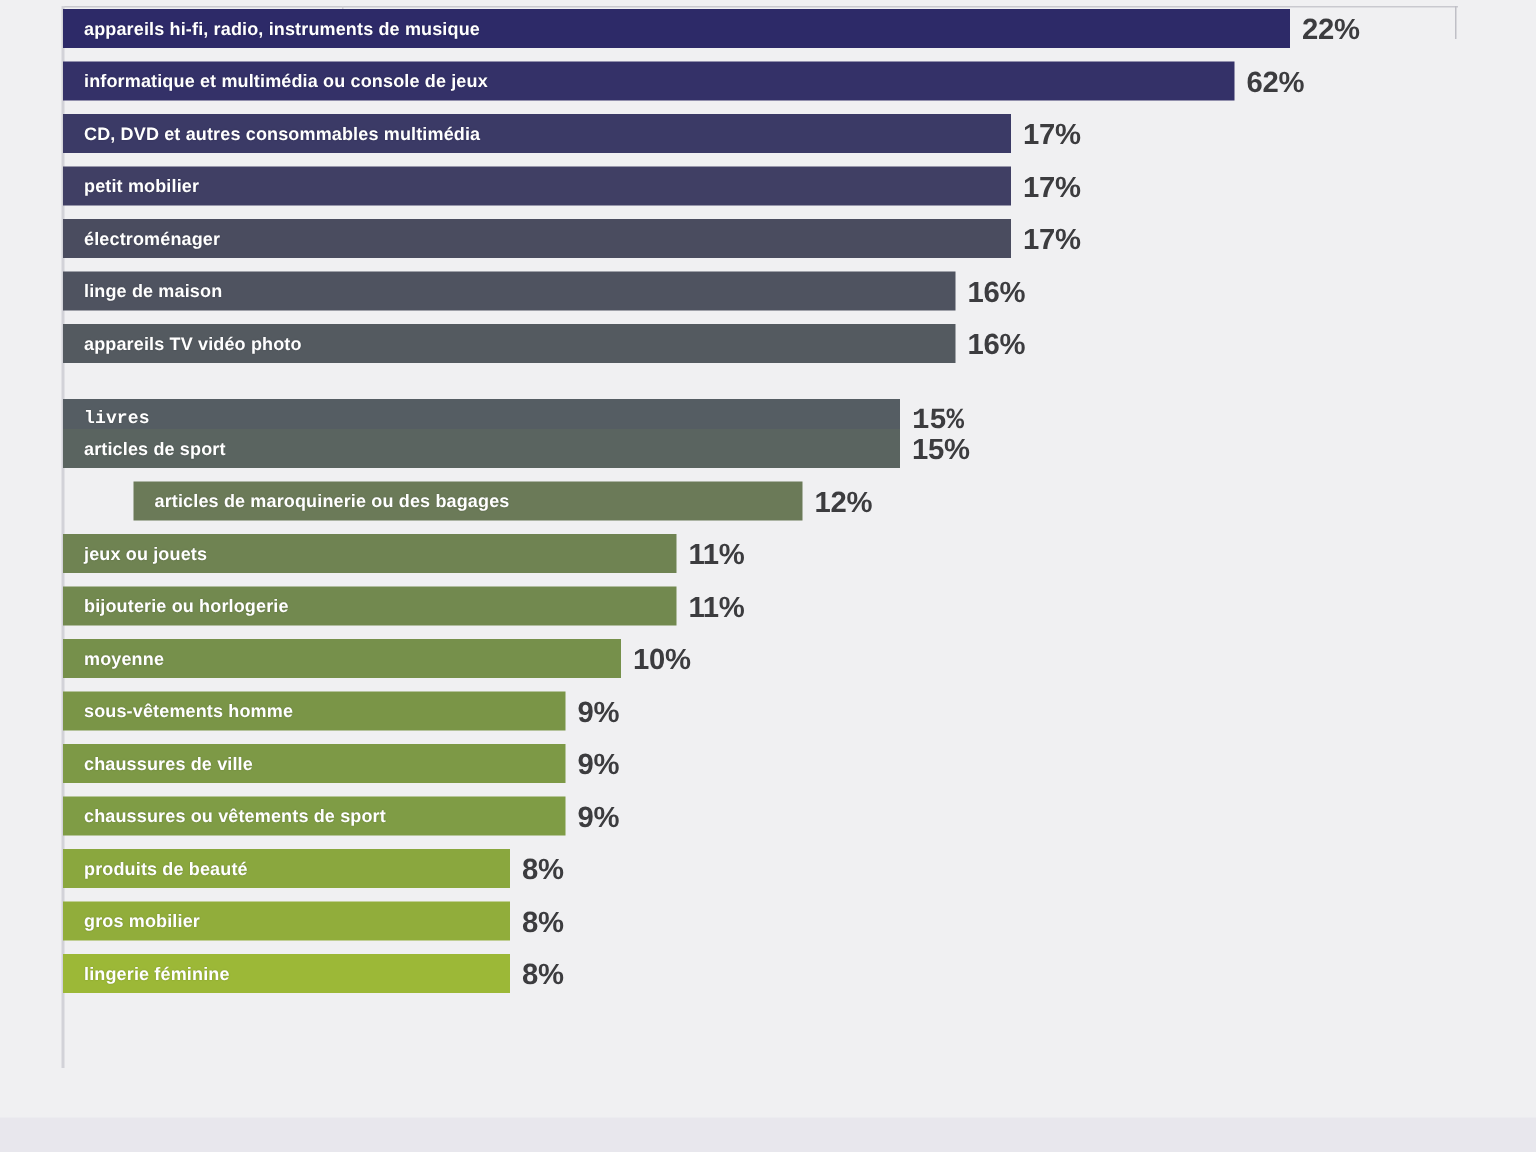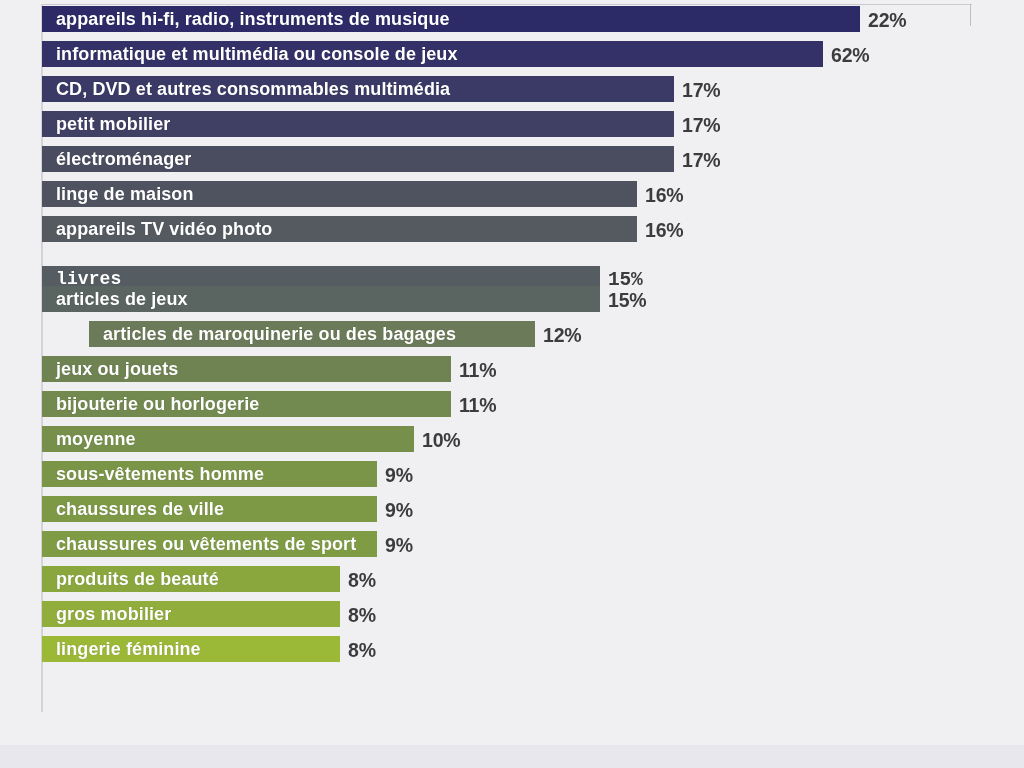--- a/index.html
+++ b/index.html
@@ -81,21 +81,21 @@
     height: 26px;
     box-sizing: border-box;
   }
   .cat-label {
     position: absolute;
     left: 14px;
     top: 0;
     height: 38px;
     line-height: 26px;
     color: #ffffff;
-    font-size: 18px;
+    font-size: 12px;
     font-weight: bold;
     white-space: nowrap;
     letter-spacing: 0.1px;
     text-shadow: 0 0 1px rgba(0,0,0,0.25);
     text-align: center;
   }
   .value-label {
     position: absolute;
     top: 1px;
     height: 26px;
@@ -153,21 +153,21 @@
         <div class="cat-label" style="color: rgb(255, 255, 255);">appareils TV vidéo photo</div>
         <div class="value-label" style="left: 603px; color: rgb(60, 60, 63);">16%</div>
       </div>
       <div class="row" style="top: 266px; width: 678px; font-family: Liberation Mono, monospace;">
         <div class="bar" title="livres 15%" style="width: 558px; background: rgb(85, 93, 99);"></div>
         <div class="cat-label" style="color: rgb(255, 255, 255);">livres</div>
         <div class="value-label" style="left: 566px; color: rgb(60, 60, 63);">15%</div>
       </div>
       <div class="row" style="top: 286px; width: 678px;">
         <div class="bar" title="articles de sport 15%" style="width: 558px; background: rgb(90, 100, 96);"></div>
-        <div class="cat-label" style="color: rgb(255, 255, 255);">articles de jeux</div>
+        <div class="cat-label" style="color: rgb(255, 255, 255);">articles de sport</div>
         <div class="value-label" style="left: 566px; color: rgb(60, 60, 63);">15%</div>
       </div>
       <div class="row" style="top: 321px; width: 566px; margin-left: 47px;">
         <div class="bar" title="articles de maroquinerie ou des bagages 12%" style="width: 446px; background: rgb(107, 122, 88);"></div>
         <div class="cat-label" style="color: rgb(255, 255, 255);">articles de maroquinerie ou des bagages</div>
         <div class="value-label" style="left: 454px; color: rgb(60, 60, 63);">12%</div>
       </div>
       <div class="row" style="top: 356px; width: 529px;">
         <div class="bar" title="jeux ou jouets 11%" style="width: 409px; background: rgb(111, 131, 82);"></div>
         <div class="cat-label" style="color: rgb(255, 255, 255);">jeux ou jouets</div>

